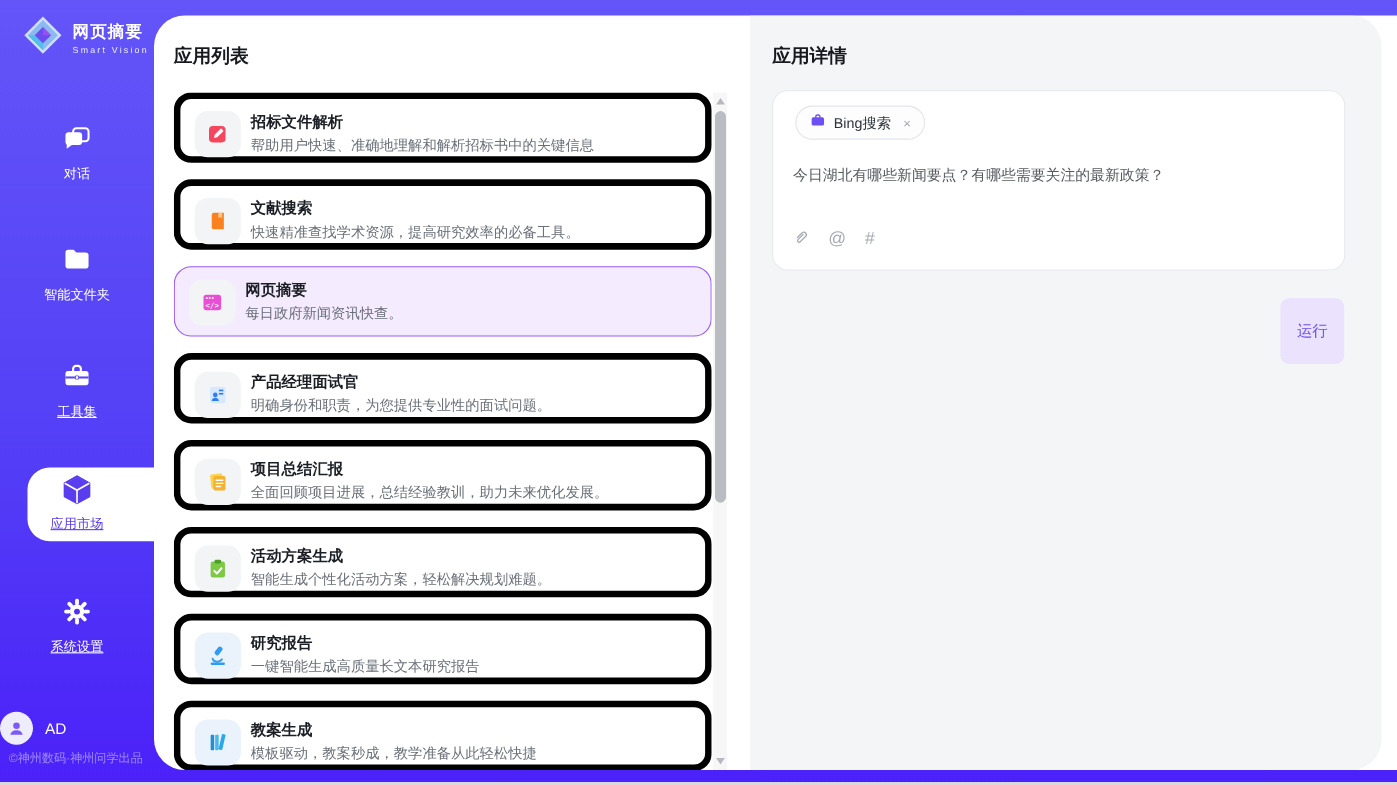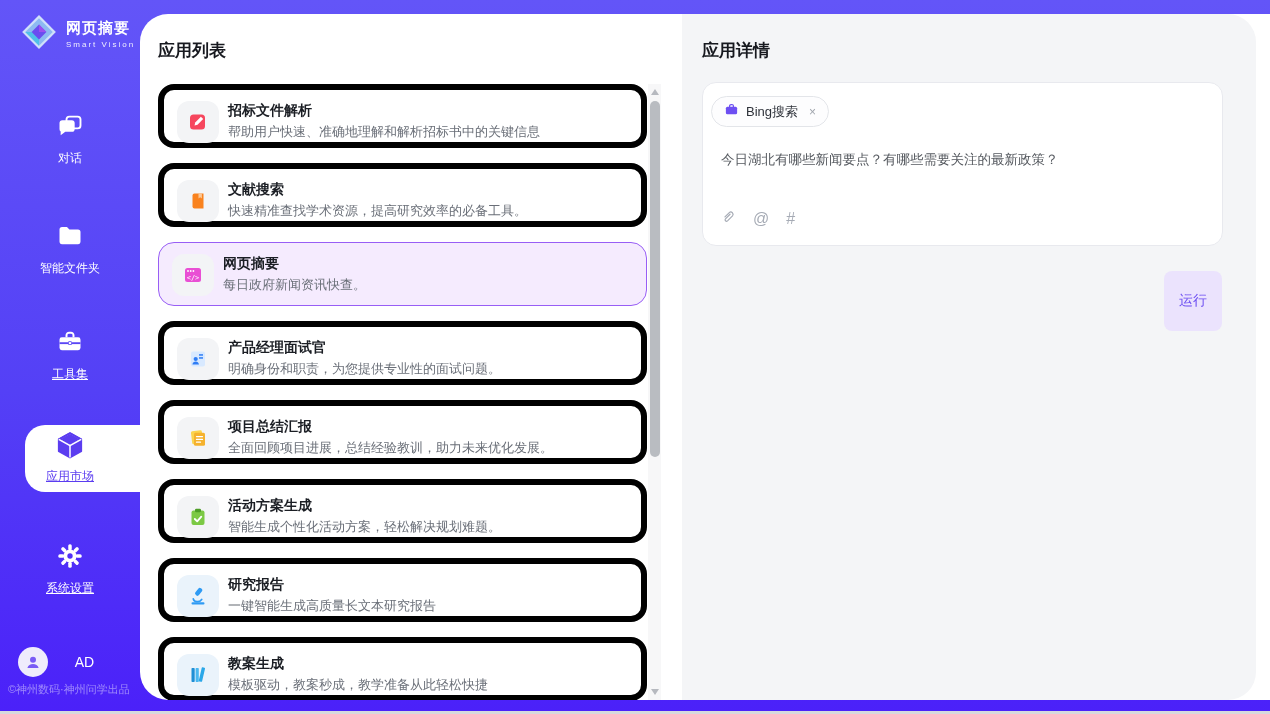--- a/index.html
+++ b/index.html
@@ -25,21 +25,21 @@
   
   .active-blob { position:absolute; left:25px; top:425px; width:115px; height:67px;
                  background:#fff; border-radius:20px 0 0 20px; }
   .curve { position:absolute; right:0; width:28px; height:28px; }
   .curve.top { top:397px; background:radial-gradient(circle at 0 0, rgba(0,0,0,0) 27.5px, #fff 28px); }
   .curve.bot { top:492px; background:radial-gradient(circle at 0 100%, rgba(0,0,0,0) 27.5px, #fff 28px); }
   .nav-market { top:430px; color:#5b3df0; z-index:3; gap:5px; }
   .nav-market .lbl { text-decoration:underline; }
 
   .user-row { position:absolute; left:0; top:647px; width:112px; display:flex;
-              justify-content:center; align-items:center; gap:27px; }
+              justify-content:flex-start; align-items:center; gap:11px; }
   .avatar { width:30px; height:30px; border-radius:50%; background:#efecfc; display:flex;
             align-items:center; justify-content:center; }
   .user-row .uname { color:#fff; font-size:14px; }
   .copyright { position:absolute; left:8px; top:682px; width:140px; color:rgba(255,255,255,.45);
                font-size:11px; white-space:nowrap; }
 
   
   .content { position:absolute; left:140px; top:14px; width:1268px; height:686px;
              background:#fff; border-radius:28px; overflow:hidden; }
   .panel-title { font-size:17px; font-weight:bold; color:#17191f; position:absolute; }
@@ -63,21 +63,21 @@
   .sarrow.down { bottom:5px; border-top:6px solid #b6b9bf; }
   .sthumb { position:absolute; left:1.5px; top:17px; width:10px; height:356px;
             background:#b9bcc1; border-radius:5px; }
 
   
   .detail { position:absolute; left:542px; top:0; width:574px; height:686px;
             background:#f4f5f7; border-radius:0 28px 28px 0; }
   .detail-title { left:20px; top:25px; }
   .dcard { position:absolute; left:20px; top:68px; width:521px; height:164px; background:#fff;
            border:1px solid #e8e9ee; border-radius:14px; }
-  .tag { position:absolute; left:8px; top:13px; height:31px; display:inline-flex; align-items:center;
+  .tag { position:absolute; left:20px; top:13px; height:31px; display:inline-flex; align-items:center;
          gap:7px; padding:0 12px; border:1px solid #e3e5e9; border-radius:16px; background:#fdfdfe; }
   .tag .tlbl { font-size:13px; color:#2e323a; }
   .tag .tx { font-size:12px; color:#a0a5ad; margin-left:4px; cursor:pointer; }
   .prompt { position:absolute; left:18px; top:68px; right:20px; font-size:13.5px; color:#55595f; }
   .drow { position:absolute; left:16px; bottom:16px; display:flex; align-items:center; gap:17px;
           color:#a6abb5; }
   .drow .glyph { font-size:16px; line-height:1; cursor:pointer; }
   .run-btn { position:absolute; right:34px; top:257px; background:#ebe3fd; color:#6d4ff2;
              font-size:14px; padding:21px 15px; border-radius:8px; border:none; cursor:pointer; }
 

